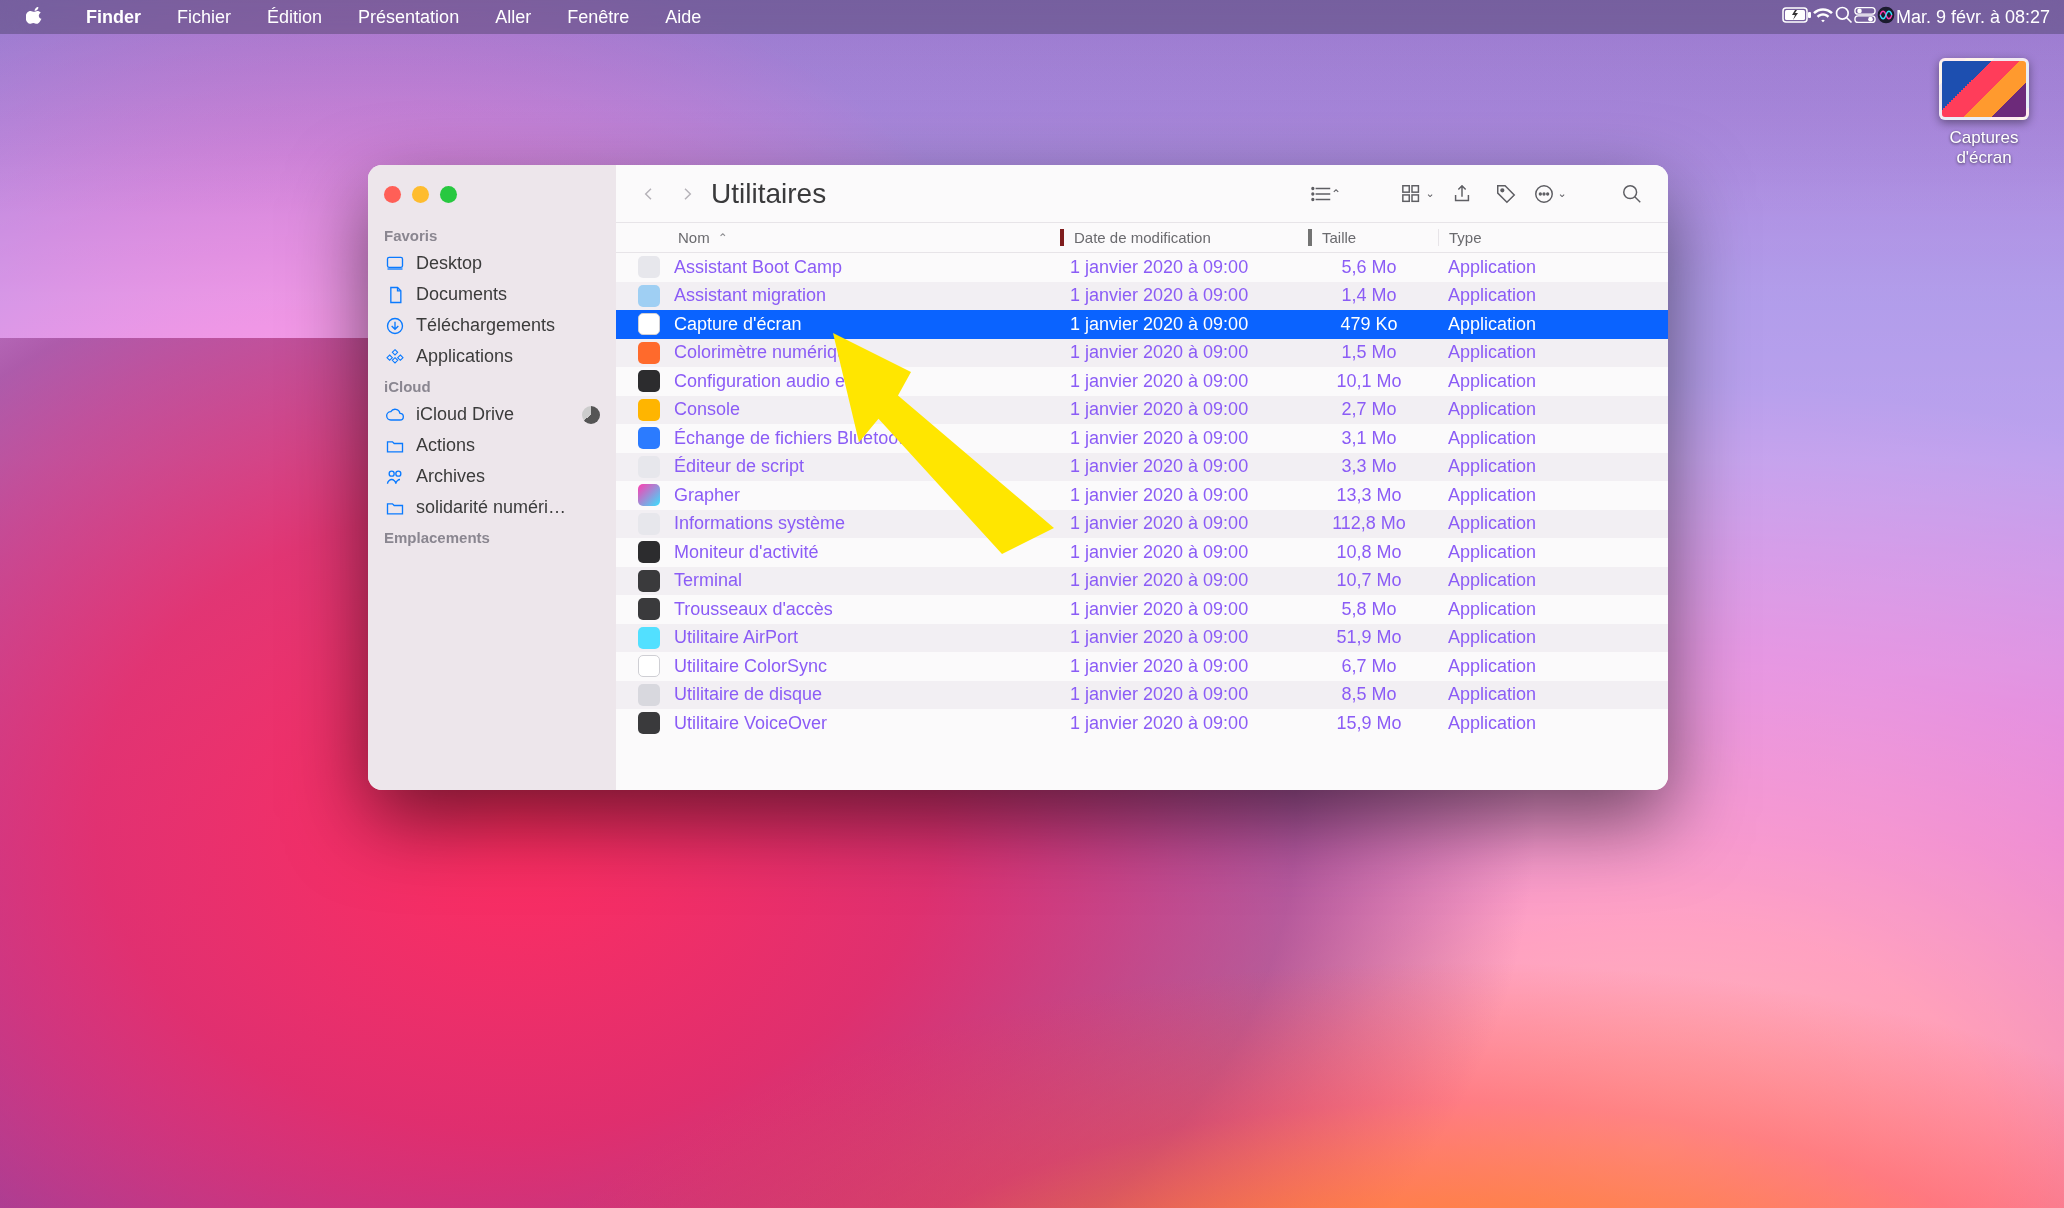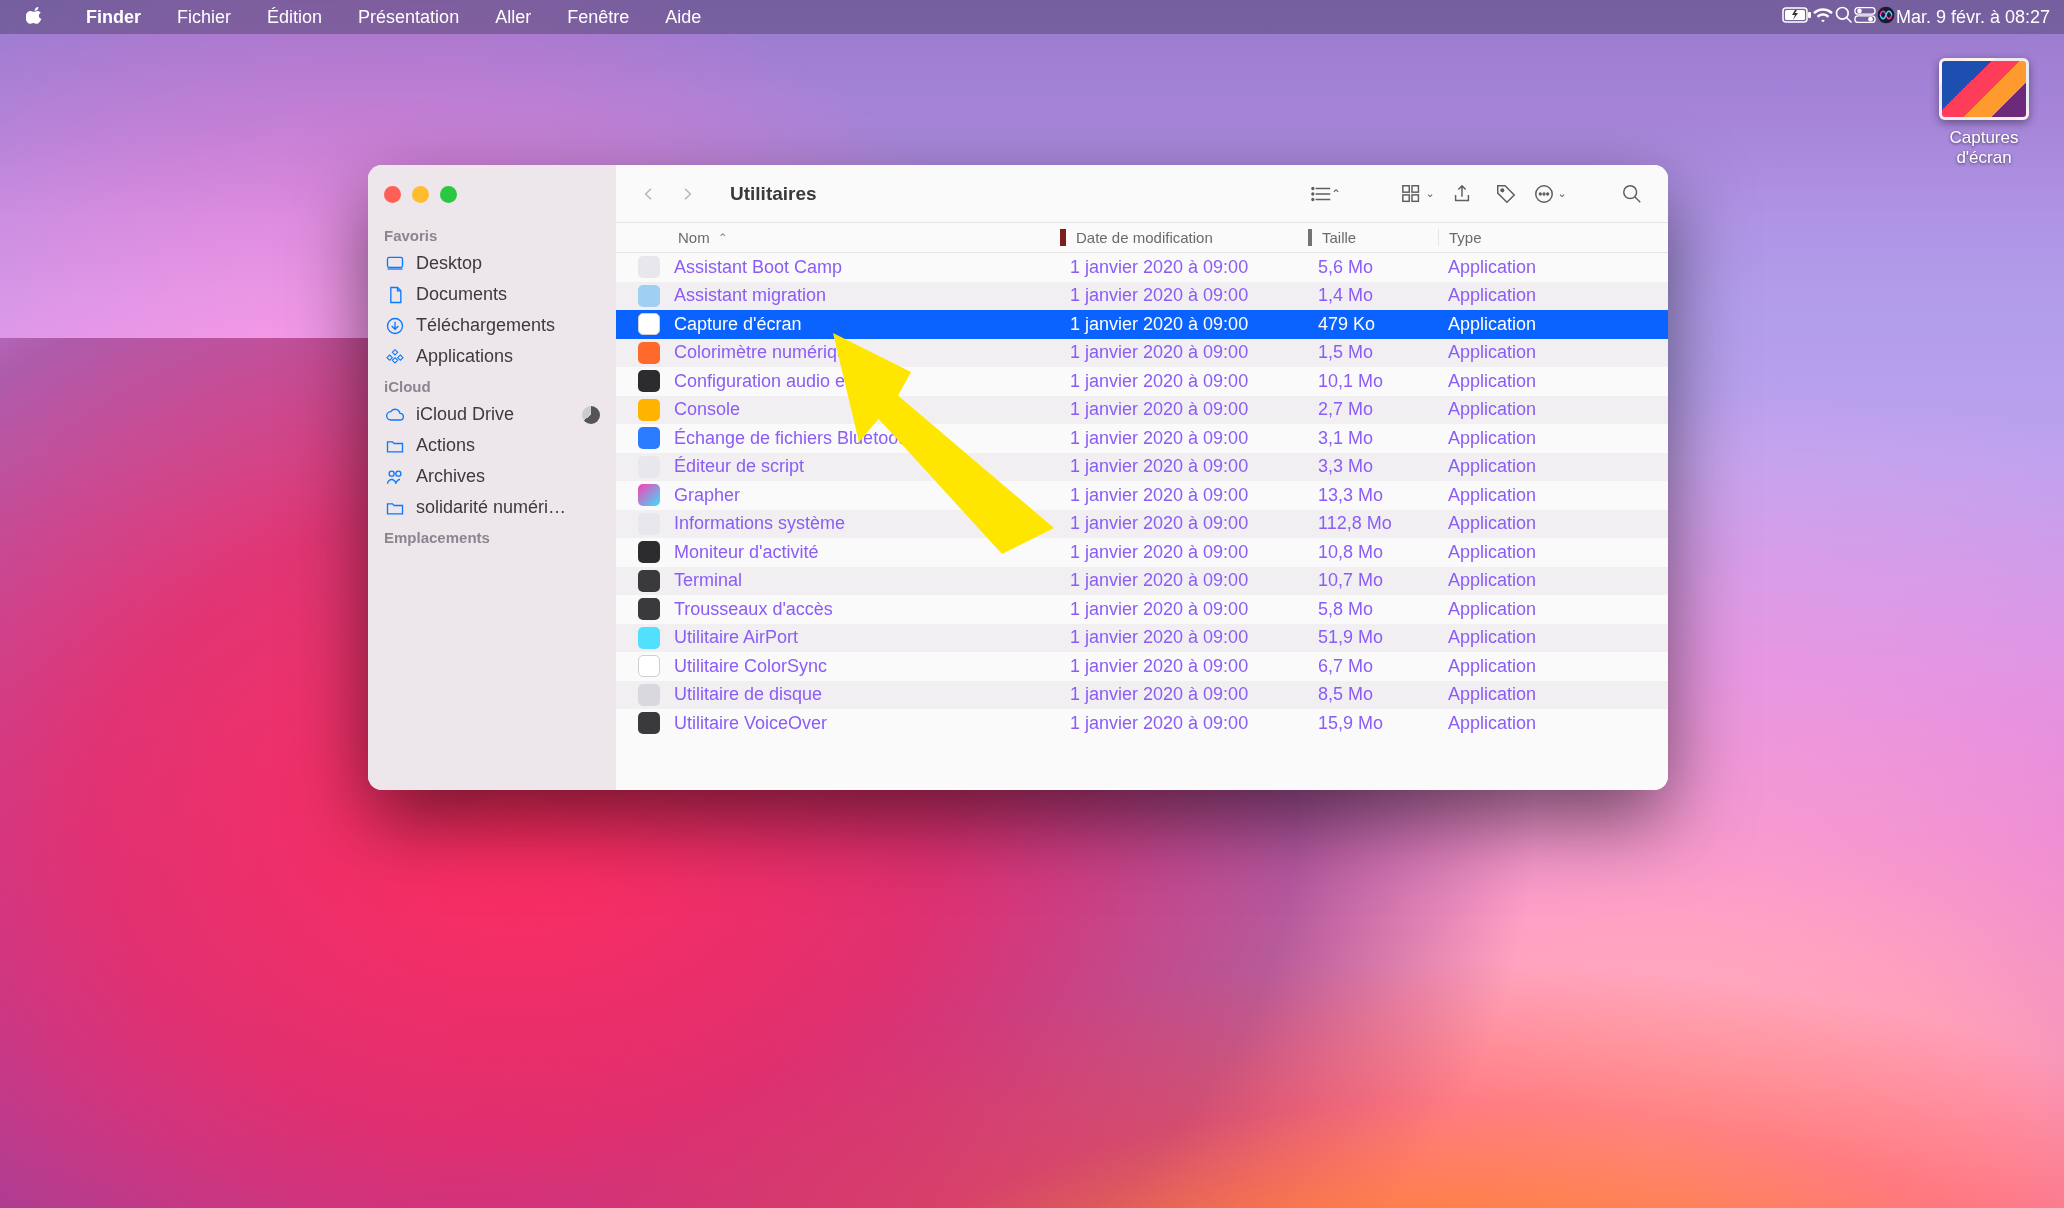--- a/index.html
+++ b/index.html
@@ -66,40 +66,40 @@
 .sb-item .ic{width:22px;display:flex;justify-content:center;color:#0a7aff}
 .sb-item .ic svg{width:20px;height:20px;fill:none;stroke:#0a7aff;stroke-width:1.6}
 .sb-item .txt{flex:1;white-space:nowrap;overflow:hidden;text-overflow:ellipsis}
 .sb-item .badge{width:18px;height:18px;border-radius:50%;background:conic-gradient(#555 0 65%,#ccc 0);margin-left:auto}
 .sb-item .eject{color:#8a8690;font-size:15px}
 
 .main{flex:1;display:flex;flex-direction:column;background:#fbfafb}
 .toolbar{height:58px;display:flex;align-items:center;padding:0 18px;gap:8px;border-bottom:1px solid #e7e4e8}
 .nav-arrow{width:30px;height:30px;display:flex;align-items:center;justify-content:center;color:#b6b3b9}
 .nav-arrow svg{width:16px;height:16px;fill:none;stroke:currentColor;stroke-width:2.2}
-.titlew{font-size:19px;font-weight:700;color:#3a3a3c;margin-left:20px}
+.titlew{font-size:28px;font-weight:400;color:#3a3a3c;margin-left:1px}
 .spacer{flex:1}
 .tb-btn{width:36px;height:30px;display:flex;align-items:center;justify-content:center;color:#5e5e63}
 .tb-btn svg{width:22px;height:22px;fill:none;stroke:currentColor;stroke-width:1.6}
 
 .colhead{height:30px;display:flex;align-items:center;font-size:15px;color:#6a6a6e;border-bottom:1px solid #e7e4e8;padding-left:62px}
 .ch-name{flex:0 0 382px;display:flex;align-items:center;gap:8px}
-.ch-date{flex:0 0 248px;border-left:6px solid #7f1d1d;padding-left:10px}
+.ch-date{flex:0 0 248px;border-left:4px solid #7f1d1d;padding-left:10px}
 .ch-size{flex:0 0 130px;border-left:4px solid #737373;padding-left:10px}
 .ch-kind{flex:1;border-left:1px solid #e7e4e8;padding-left:10px}
 .sort-caret{font-size:12px;color:#8a8a8e}
 
 .rows{flex:1;overflow:auto}
 .row{height:28.5px;display:flex;align-items:center;font-size:18px;color:#8b5cf6;padding-left:22px}
 .row.alt{background:#f2eff3}
 .row.sel{background:#0a63ff;color:#fff}
 .row .fi{width:22px;height:22px;margin-right:14px;border-radius:5px;flex:none;display:flex;align-items:center;justify-content:center;font-size:14px}
 .row .nm{flex:0 0 386px;white-space:nowrap;overflow:hidden;text-overflow:ellipsis}
 .row .dt{flex:0 0 248px;padding-left:10px}
-.row .sz{flex:0 0 130px;padding-left:10px;text-align:left;padding-right:18px}
+.row .sz{flex:0 0 130px;padding-left:10px;text-align:center;padding-right:18px}
 .row .kd{flex:1;padding-left:10px}
 
 
 .fi{background:#d9d9df}
 .fi.c1{background:#e7e7ec}
 .fi.c2{background:#9fcff3}
 .fi.c3{background:#fff;border:1px solid #d0cfd4}
 .fi.c4{background:#ff6a2c}
 .fi.c5{background:#2c2c2e;color:#fff}
 .fi.c6{background:#ffb500}

